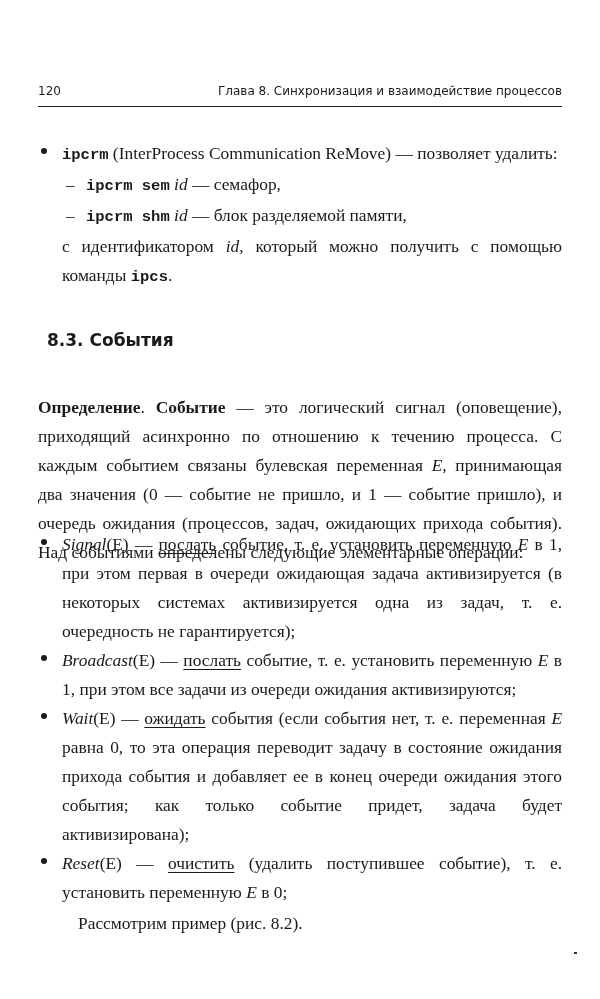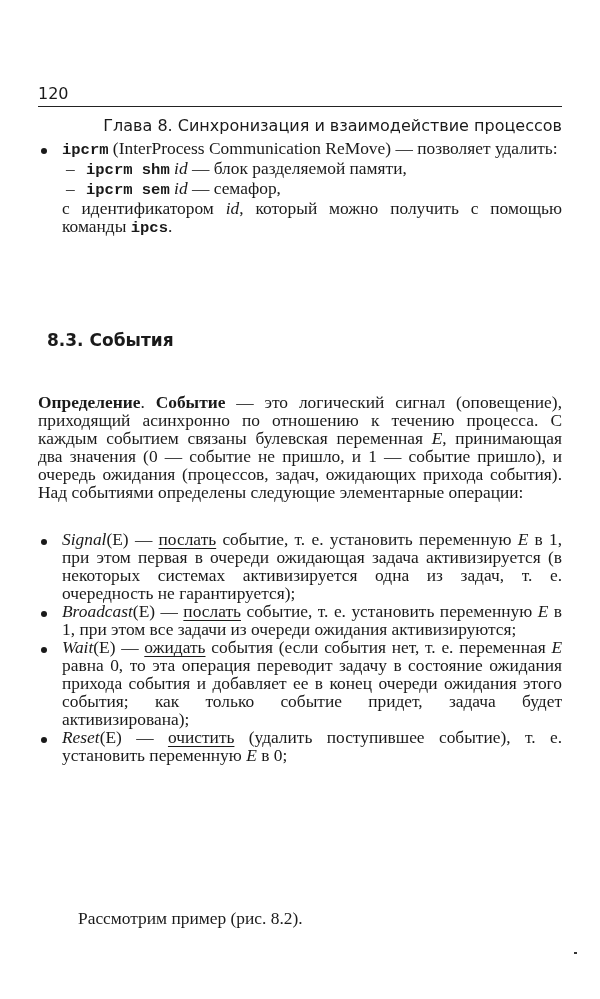--- a/index.html
+++ b/index.html
@@ -1,26 +1,26 @@
 <!DOCTYPE html>
 <html><head>
 <meta charset="utf-8">
 <style>
   html, body { margin: 0; padding: 0; background: #ffffff; }
   body { width: 600px; height: 999px; position: relative; overflow: hidden; color: #1a1a1a; }
   .page { position: absolute; left: 38px; top: 0; width: 524px; }
   .running-head {
     position: absolute; top: 82px; left: 0; width: 524px; height: 24px;
-    font-family: "DejaVu Sans", sans-serif; font-size: 16px;
+    font-family: "DejaVu Sans", sans-serif; font-size: 12px;
     border-bottom: 1.2px solid #222;
   }
   .running-head .pno { position: absolute; left: 0; top: 2px; }
-  .running-head .title { position: absolute; right: 0; top: 2px; margin-top: 32px; }
+  .running-head .title { position: absolute; right: 0; top: 2px; }
   .body-text {
-    font-family: "Liberation Serif", serif; font-size: 17.4px; line-height: 18px;
+    font-family: "Liberation Serif", serif; font-size: 17.4px; line-height: 29px;
     text-align: justify;
   }
   .mono-b { font-family: "Liberation Mono", monospace; font-size: 15.5px; font-weight: bold; }
   .it { font-style: italic; }
   .u { text-decoration: underline; text-underline-offset: 3px; }
   .bullet-list { list-style: none; margin: 0; padding: 0; }
   .bullet-item { position: relative; padding-left: 24px; }
   .bullet-item::before {
     content: ""; position: absolute; left: 3px; top: 9px;
     width: 6px; height: 6px; border-radius: 50%; background: #1a1a1a;
@@ -47,22 +47,22 @@
   <div class="running-head">
     <span class="pno">120</span>
     <span class="title">Глава 8. Синхронизация и взаимодействие процессов</span>
   </div>
 
   <div class="block-ipcrm body-text">
     <ul class="bullet-list">
       <li class="bullet-item">
         <span class="mono-b">ipcrm</span><span> (InterProcess Communication ReMove) — позволяет удалить:</span>
         <ul class="dash-list">
+          <li class="dash-item"><span class="mono-b">ipcrm sem</span> <span class="it">id</span><span> — семафор,</span></li>
           <li class="dash-item"><span class="mono-b">ipcrm shm</span> <span class="it">id</span><span> — блок разделяемой памяти,</span></li>
-          <li class="dash-item"><span class="mono-b">ipcrm sem</span> <span class="it">id</span><span> — семафор,</span></li>
         </ul>
         <span class="cont"><span>с идентификатором </span><span class="it">id</span><span>, который можно получить с помощью команды </span><span class="mono-b">ipcs</span><span>.</span></span>
       </li>
     </ul>
   </div>
 
   <div class="section-head">8.3. События</div>
 
   <p class="def body-text" style="margin:0"><b>Определение</b><span>. </span><b>Событие</b><span> — это логический сигнал (оповещение), приходящий асинхронно по отношению к течению процесса. С каждым событием связаны булевская переменная </span><span class="it">E</span><span>, принимающая два значения (0 — событие не пришло, и 1 — событие пришло), и очередь ожидания (процессов, задач, ожидающих прихода события). Над событиями определены следующие элементарные операции:</span></p>
 

